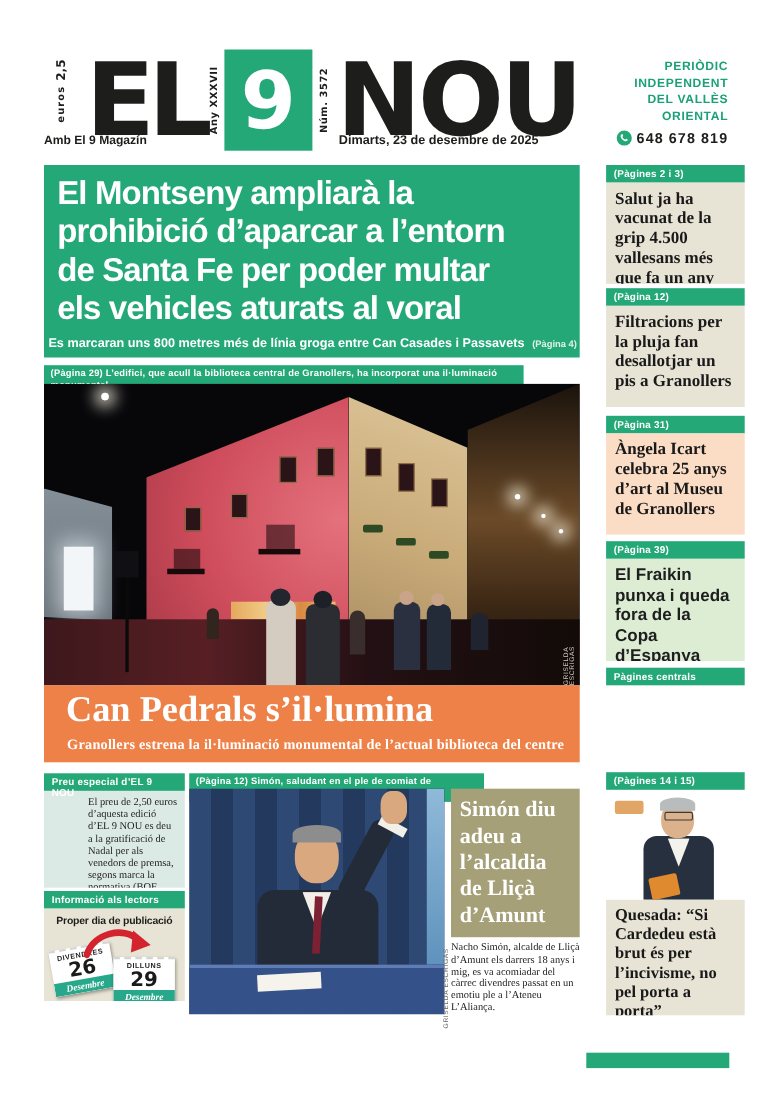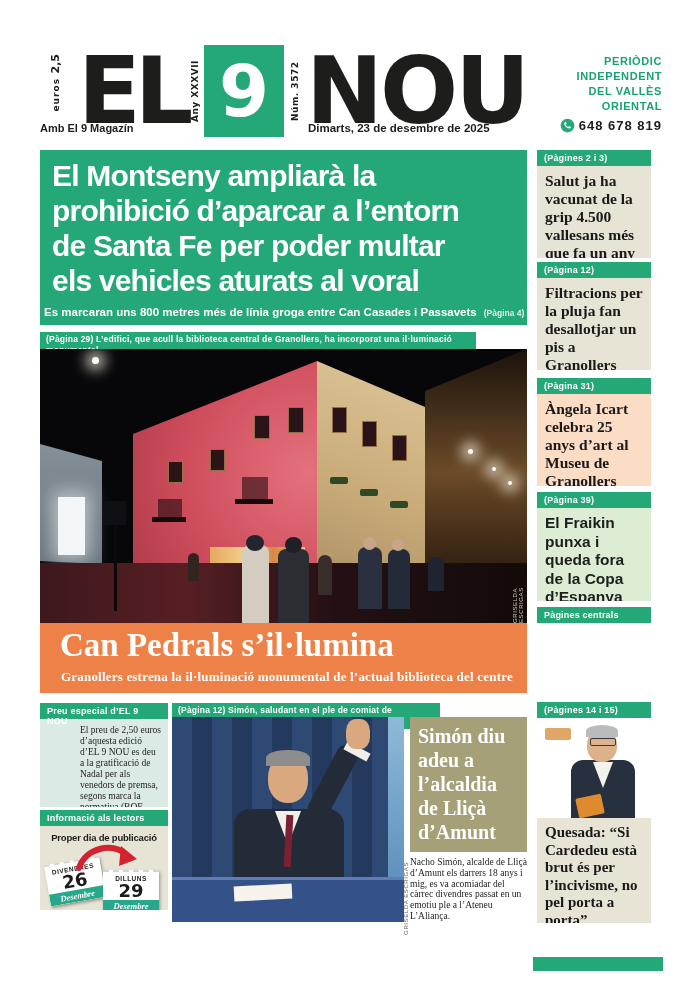--- a/index.html
+++ b/index.html
@@ -67,21 +67,21 @@
   .tripod-box { position:absolute; left:64px; top:152px; width:22px; height:24px; background:#101014; }
   .vcredit { position:absolute; writing-mode:vertical-rl; transform:rotate(180deg);
              font:6px "Liberation Sans", sans-serif; letter-spacing:0.6px; }
 
   
   .orange-banner { position:absolute; left:40px; top:623px; width:487px; height:70px; background:#ee8148; }
   .orange-banner h2 { margin:0; padding:4px 0 0 20px; color:#fff; font:bold 33px/36px "Liberation Serif", serif; }
   .orange-banner .sub { position:absolute; left:21px; bottom:8px; color:#fff; font:bold 13px "Liberation Serif", serif; letter-spacing:0.2px;margin-top:40px; }
 
   
-  .sb-item { position:absolute; left:537px; width:114px; }
+  .sb-item { position:absolute; left:551px; width:126px; }
   .sb-box { box-sizing:border-box; padding:6px 8px; overflow:hidden; }
   .serif-head { font:bold 15.5px/18px "Liberation Serif", serif; color:#19191a; }
   .sans-head  { font:bold 15.5px/18.5px "Liberation Sans", sans-serif; color:#1e1e1e; }
   .bg-beige { background:#e7e4d5; }
   .bg-peach { background:#fbdcc5; }
   .bg-lgreen { background:#dcedd4; }
   .bg-mgreen { background:#54b794; }
   .white-text { color:#fff; }
 
   

